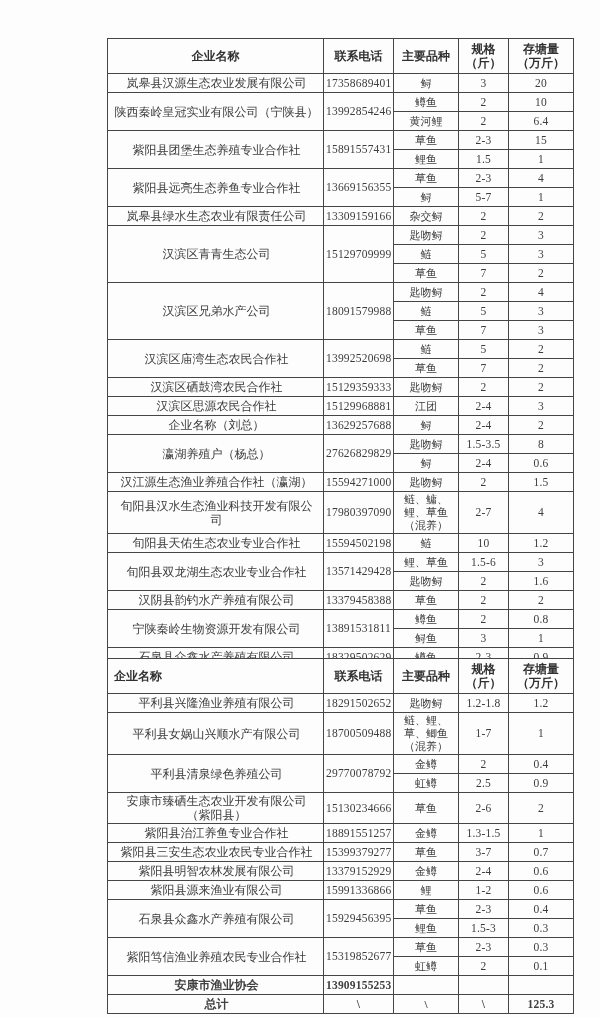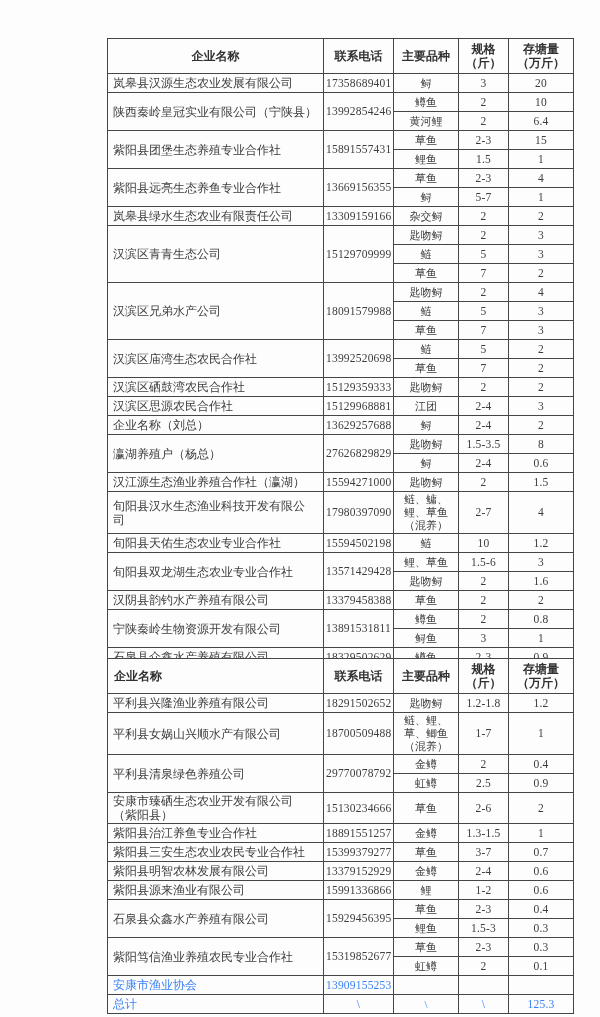--- a/index.html
+++ b/index.html
@@ -47,35 +47,35 @@
   .doc-table th.left { text-align: left; padding-left: 6px; }
   .doc-table td {
     font-size: 11px;
     line-height: 13px;
     text-align: center;
     vertical-align: middle;
     padding: 1px 2px;
     height: 16px;
   }
   .doc-table td.name {
-    text-align: left;
+    text-align: center;
     font-size: 12px;
     line-height: 14px;
     white-space: pre-line;
     padding-left: 5px;
     padding-right: 3px;
   }
   .doc-table td.phone,
   .doc-table td.num {
     font-size: 11.5px;
     font-family: "Liberation Serif", serif;
     letter-spacing: 0.2px;
   }
   .doc-table td.species { line-height: 13px; white-space: pre-line; }
-  .doc-table .bold { font-weight: normal; color: #3b82f6; }
+  .doc-table .bold { font-weight: bold; color: #404040; }
 </style>
 </head>
 <body>
 
 <div class="doc-page">
 
   <table class="doc-table" id="table-1">
     <colgroup>
       <col style="width:216px">
       <col style="width:70px">

